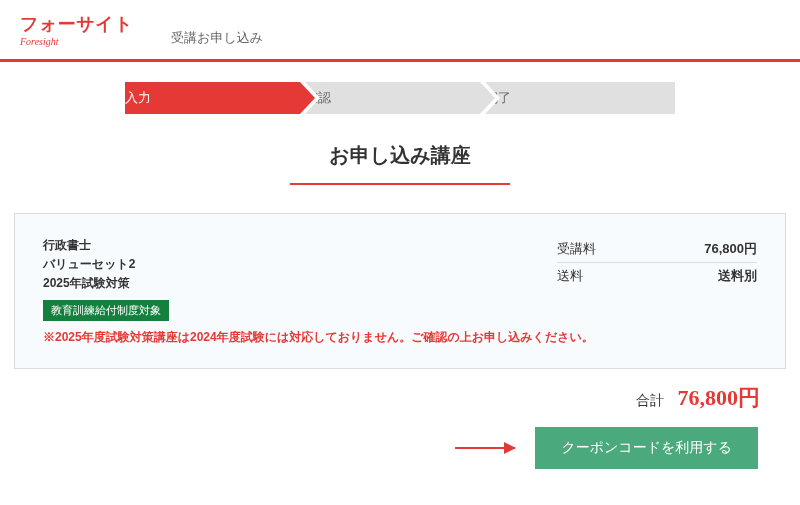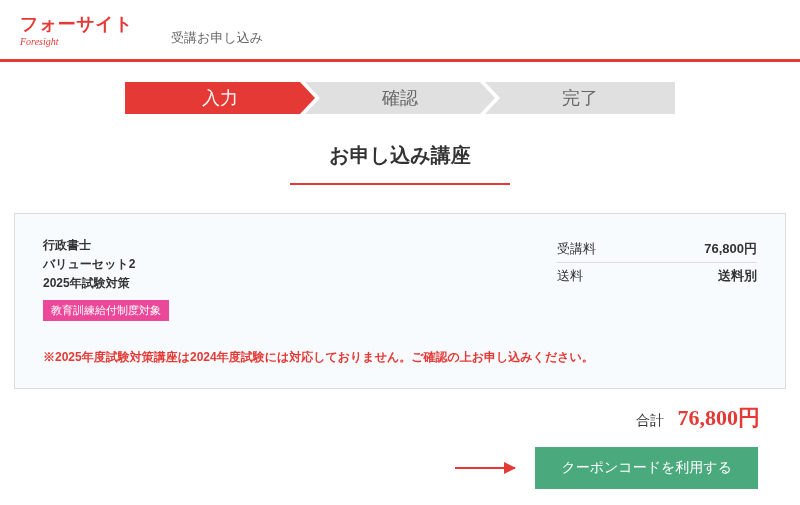--- a/index.html
+++ b/index.html
@@ -6,40 +6,40 @@
     body { font-family: "Hiragino Sans", "Hiragino Kaku Gothic ProN", "Meiryo", sans-serif; background: #fff; color: #333; font-size: 14px; width: 800px; height: 505px; overflow: hidden; }
     
     .header { display: flex; align-items: center; padding: 12px 20px; border-bottom: 3px solid #e53935; }
     .logo-wrap { display: flex; flex-direction: column; align-items: flex-start; margin-right: 38px; }
     .logo-main { color: #e53935; font-weight: bold; font-size: 18px; letter-spacing: 0.5px; }
     .logo-sub { color: #e53935; font-size: 10px; font-style: italic; font-family: serif; }
     .page-label { color: #666; font-size: 13px; margin-top: 16px; }
     
     .steps { display: flex; justify-content: center; margin: 20px 0 28px; }
     .step-bar { display: flex; width: 550px; height: 32px; }
-    .step { flex: 1; display: flex; align-items: center; justify-content: center; background: #e0e0e0; color: #666; font-size: 18px; position: relative; clip-path: polygon(0 0, calc(100% - 15px) 0, 100% 50%, calc(100% - 15px) 100%, 0 100%, 15px 50%); margin-left: -10px; }
+    .step { flex: 1; display: flex; align-items: center; justify-content: flex-start; background: #e0e0e0; color: #666; font-size: 13px; position: relative; clip-path: polygon(0 0, calc(100% - 15px) 0, 100% 50%, calc(100% - 15px) 100%, 0 100%, 15px 50%); margin-left: -10px; }
     .step:first-child { clip-path: polygon(0 0, calc(100% - 15px) 0, 100% 50%, calc(100% - 15px) 100%, 0 100%); margin-left: 0; }
     .step:last-child { clip-path: polygon(0 0, 100% 0, 100% 100%, 0 100%, 15px 50%); }
     .step.active { background: #e53935; color: #fff; z-index: 3; }
     .step:nth-child(2) { z-index: 2; }
     .step:nth-child(3) { z-index: 1; }
     
     .section-title { text-align: center; font-size: 20px; font-weight: bold; margin-bottom: 14px; }
     .title-underline { width: 220px; height: 2px; background: #e53935; margin: 0 auto 28px; }
     
     .course-box { border: 1px solid #ddd; margin: 0 14px; padding: 22px 28px 22px 28px; background: #f8fbfd; }
     .course-top { display: flex; justify-content: space-between; align-items: flex-start; }
     .course-left { flex: 1; }
     .course-line { font-size: 12px; font-weight: bold; line-height: 1.6; }
-    .badge { display: inline-block; background: #ec4899; color: #fff; font-size: 11px; padding: 3px 8px; margin-top: 6px; }
+    .badge { display: inline-block; background: #15803d; color: #fff; font-size: 11px; padding: 3px 8px; margin-top: 6px; }
     .price-table { text-align: right; min-width: 200px; font-size: 13px; }
     .price-row { display: flex; justify-content: space-between; padding: 4px 0; border-bottom: 1px solid #ddd; gap: 60px; }
     .price-row:last-child { border-bottom: none; }
     .price-value { font-weight: bold; }
-    .notice { color: #e53935; font-size: 12px; margin-top: 28px; font-weight: bold; }
+    .notice { color: #e53935; font-size: 12px; margin-top: 8px; font-weight: bold; }
     
     .total-line { text-align: right; padding: 14px 40px 14px 14px; font-size: 14px; font-family: Liberation Serif, serif; }
     .total-label { color: #333; margin-right: 10px; }
     .total-value { color: #e53935; font-weight: bold; font-size: 22px; }
     
     .action-row { display: flex; justify-content: flex-end; align-items: center; padding: 0 42px 16px 0; gap: 20px; }
     .arrow { position: relative; width: 60px; height: 2px; background: #e53935; }
     .arrow::after { content: ''; position: absolute; right: -1px; top: -5px; width: 0; height: 0; border-left: 12px solid #e53935; border-top: 6px solid transparent; border-bottom: 6px solid transparent; }
     .coupon-btn { background: #4aa97d; color: #fff; border: none; padding: 12px 26px; font-size: 14px; cursor: pointer; }
   </style>

